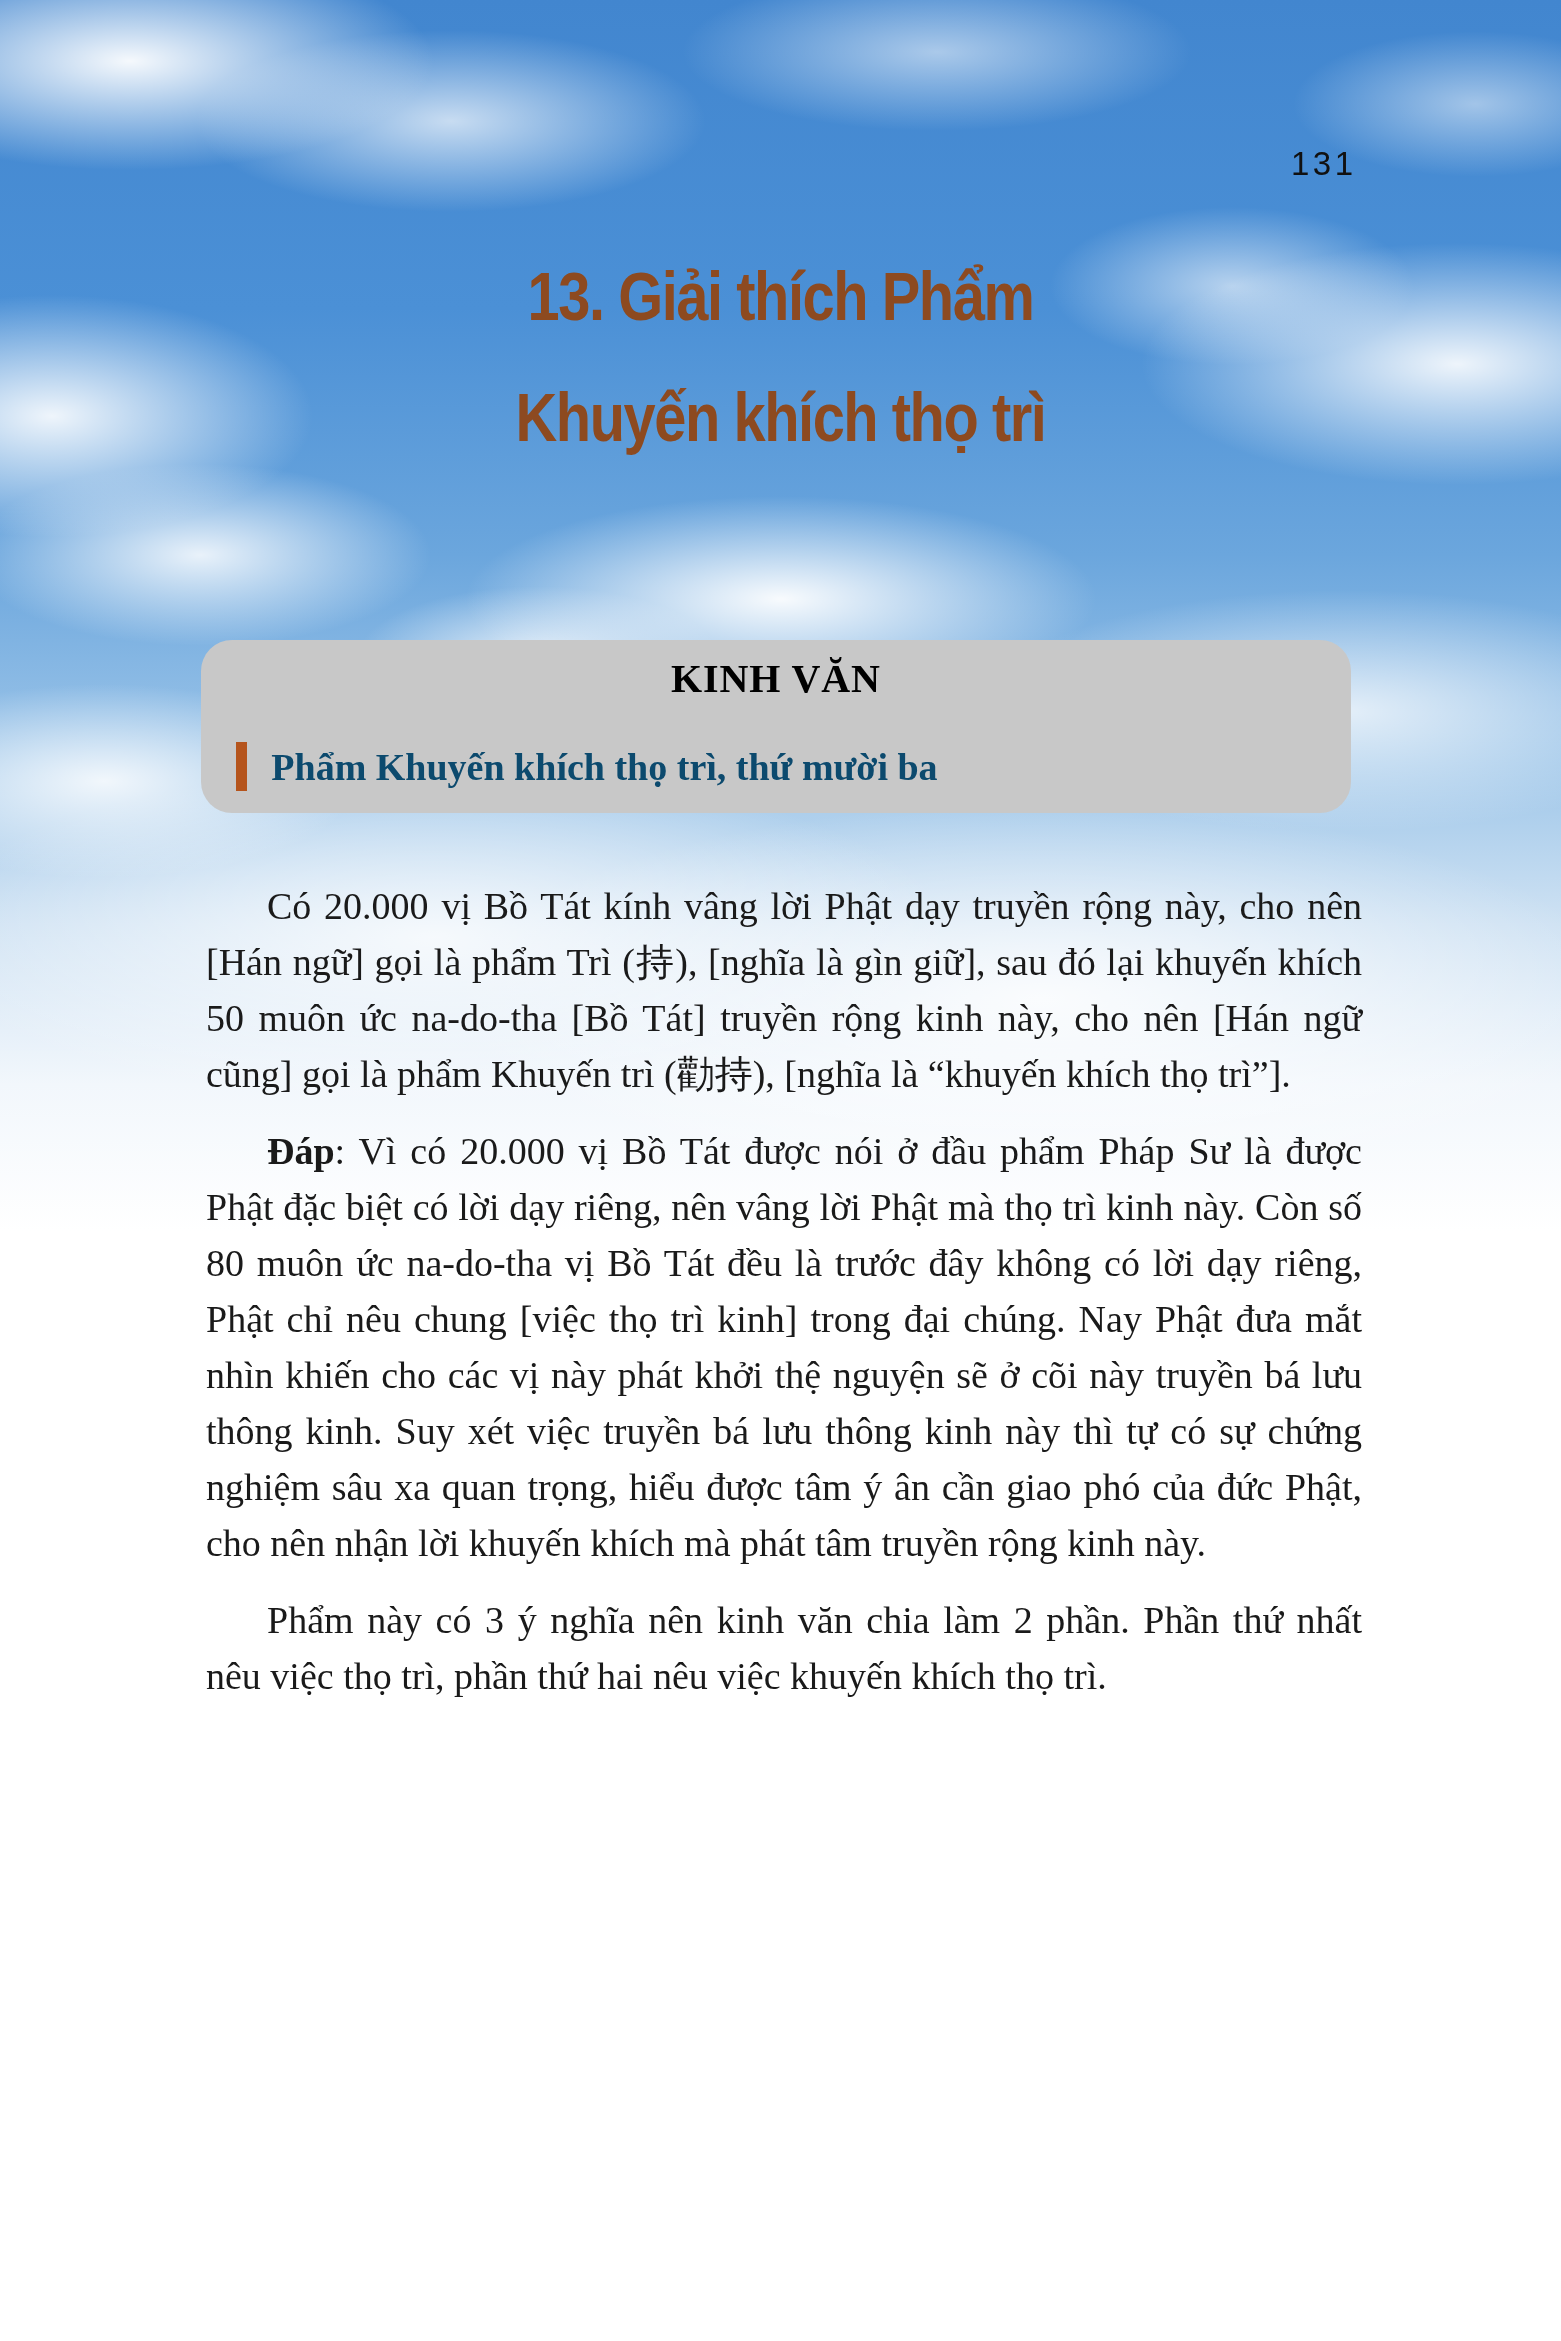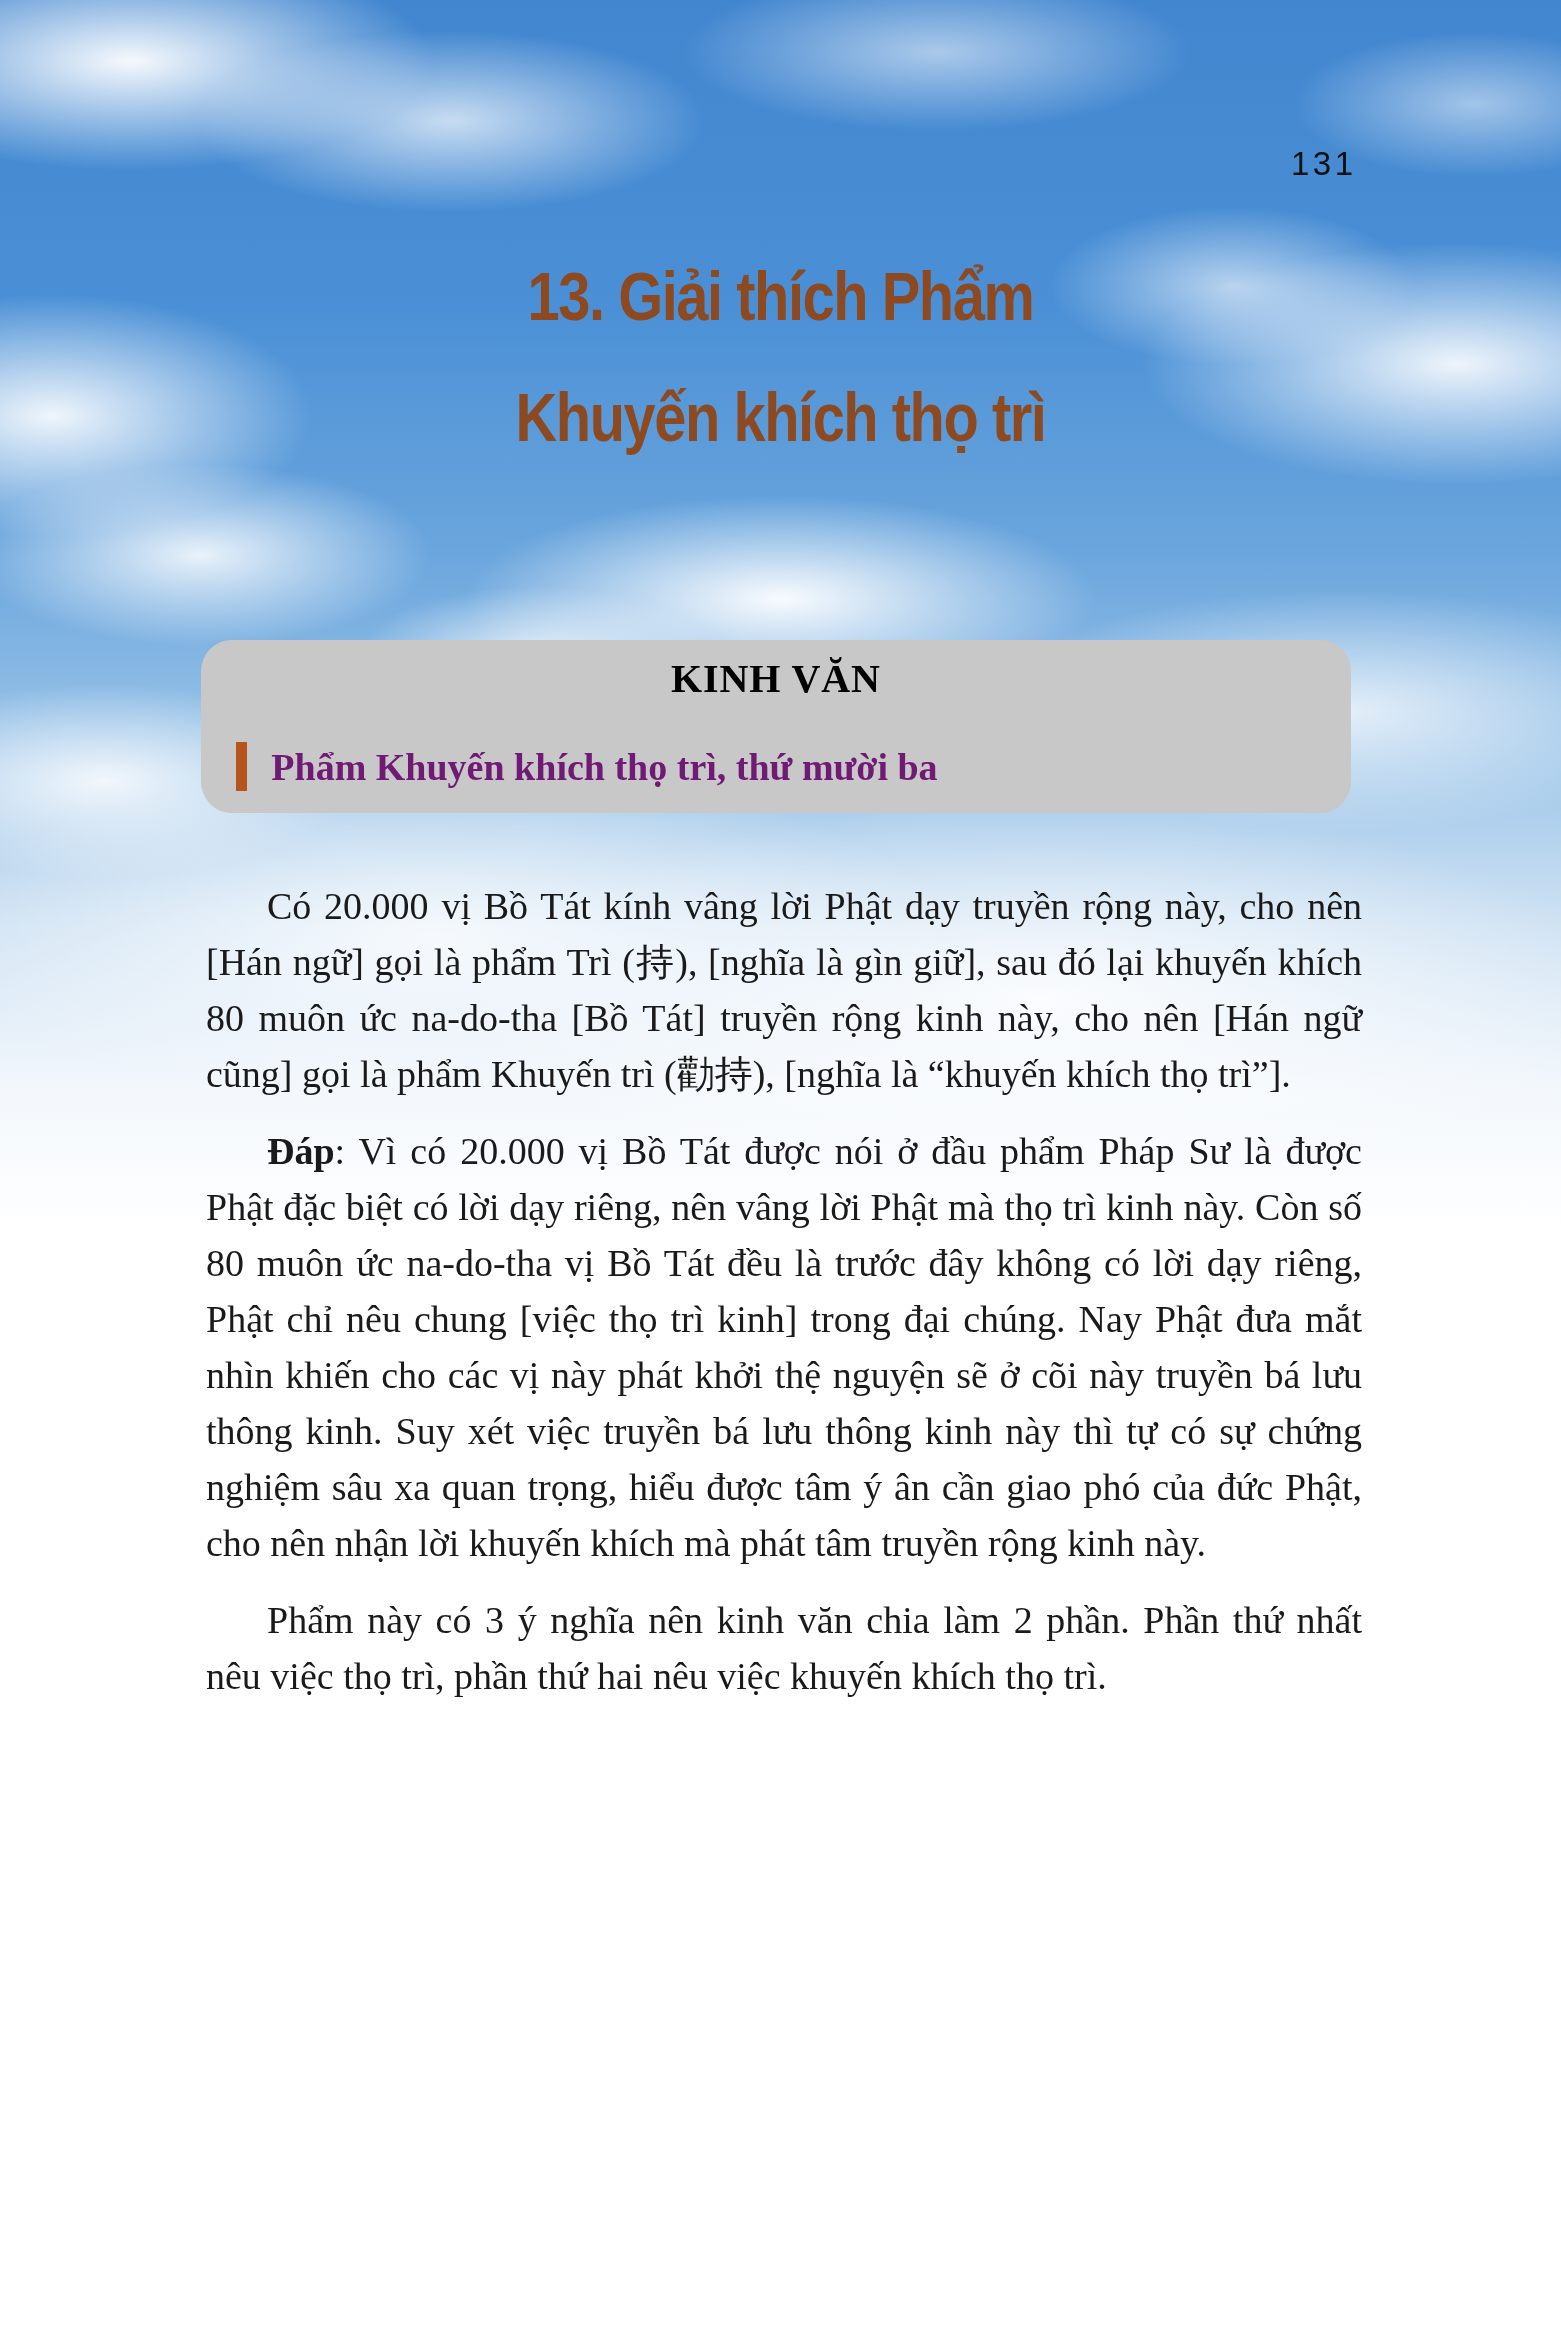--- a/index.html
+++ b/index.html
@@ -61,21 +61,21 @@
   }
   .kv-sub{
     position:absolute;left:35px;top:102px;
     display:flex;align-items:center;
   }
   .kv-bar{
     width:11.3px;height:49px;margin-right:24px;
     background:var(--accent_bar,#b5541c);
   }
   .kv-sub-text{
-    font-weight:700;font-size:38px;line-height:1;color:#701a75;
+    font-weight:700;font-size:38px;line-height:1;color:#0c4a6e;
   }
   
   .content{
     position:absolute;left:206px;top:878px;width:1156px;
     font-size:38px;line-height:56px;
     color:var(--text_black,#1a1a1a);
     text-align:justify;
   }
   .content h2{
     font-size:41px;font-weight:700;line-height:43px;
@@ -102,21 +102,21 @@
   <div class="kinh-van-box">
     <div class="kv-heading">KINH VĂN</div>
     <div class="kv-sub">
       <div class="kv-bar"></div>
       <div class="kv-sub-text">Phẩm Khuyến khích thọ trì, thứ mười ba</div>
     </div>
   </div>
 
   <div class="content">
 
-    <p>Có 20.000 vị Bồ Tát kính vâng lời Phật dạy truyền rộng này, cho nên [Hán ngữ] gọi là phẩm Trì (持), [nghĩa là gìn giữ], sau đó lại khuyến khích 80 muôn ức na-do-tha [Bồ Tát] truyền rộng kinh này, cho nên [Hán ngữ cũng] gọi là phẩm Khuyến trì (勸持), [nghĩa là “khuyến khích thọ trì”].</p>
+    <p>Có 20.000 vị Bồ Tát kính vâng lời Phật dạy truyền rộng này, cho nên [Hán ngữ] gọi là phẩm Trì (持), [nghĩa là gìn giữ], sau đó lại khuyến khích 50 muôn ức na-do-tha [Bồ Tát] truyền rộng kinh này, cho nên [Hán ngữ cũng] gọi là phẩm Khuyến trì (勸持), [nghĩa là “khuyến khích thọ trì”].</p>
 
 
     <p><span class="lead">Đáp</span><span>: Vì có 20.000 vị Bồ Tát được nói ở đầu phẩm Pháp Sư là được Phật đặc biệt có lời dạy riêng, nên vâng lời Phật mà thọ trì kinh này. Còn số 80 muôn ức na-do-tha vị Bồ Tát đều là trước đây không có lời dạy riêng, Phật chỉ nêu chung [việc thọ trì kinh] trong đại chúng. Nay Phật đưa mắt nhìn khiến cho các vị này phát khởi thệ nguyện sẽ ở cõi này truyền bá lưu thông kinh. Suy xét việc truyền bá lưu thông kinh này thì tự có sự chứng nghiệm sâu xa quan trọng, hiểu được tâm ý ân cần giao phó của đức Phật, cho nên nhận lời khuyến khích mà phát tâm truyền rộng kinh này.</span></p>
 
     <p>Phẩm này có 3 ý nghĩa nên kinh văn chia làm 2 phần. Phần thứ nhất nêu việc thọ trì, phần thứ hai nêu việc khuyến khích thọ trì.</p>
   </div>
 
 </div>
 
 

